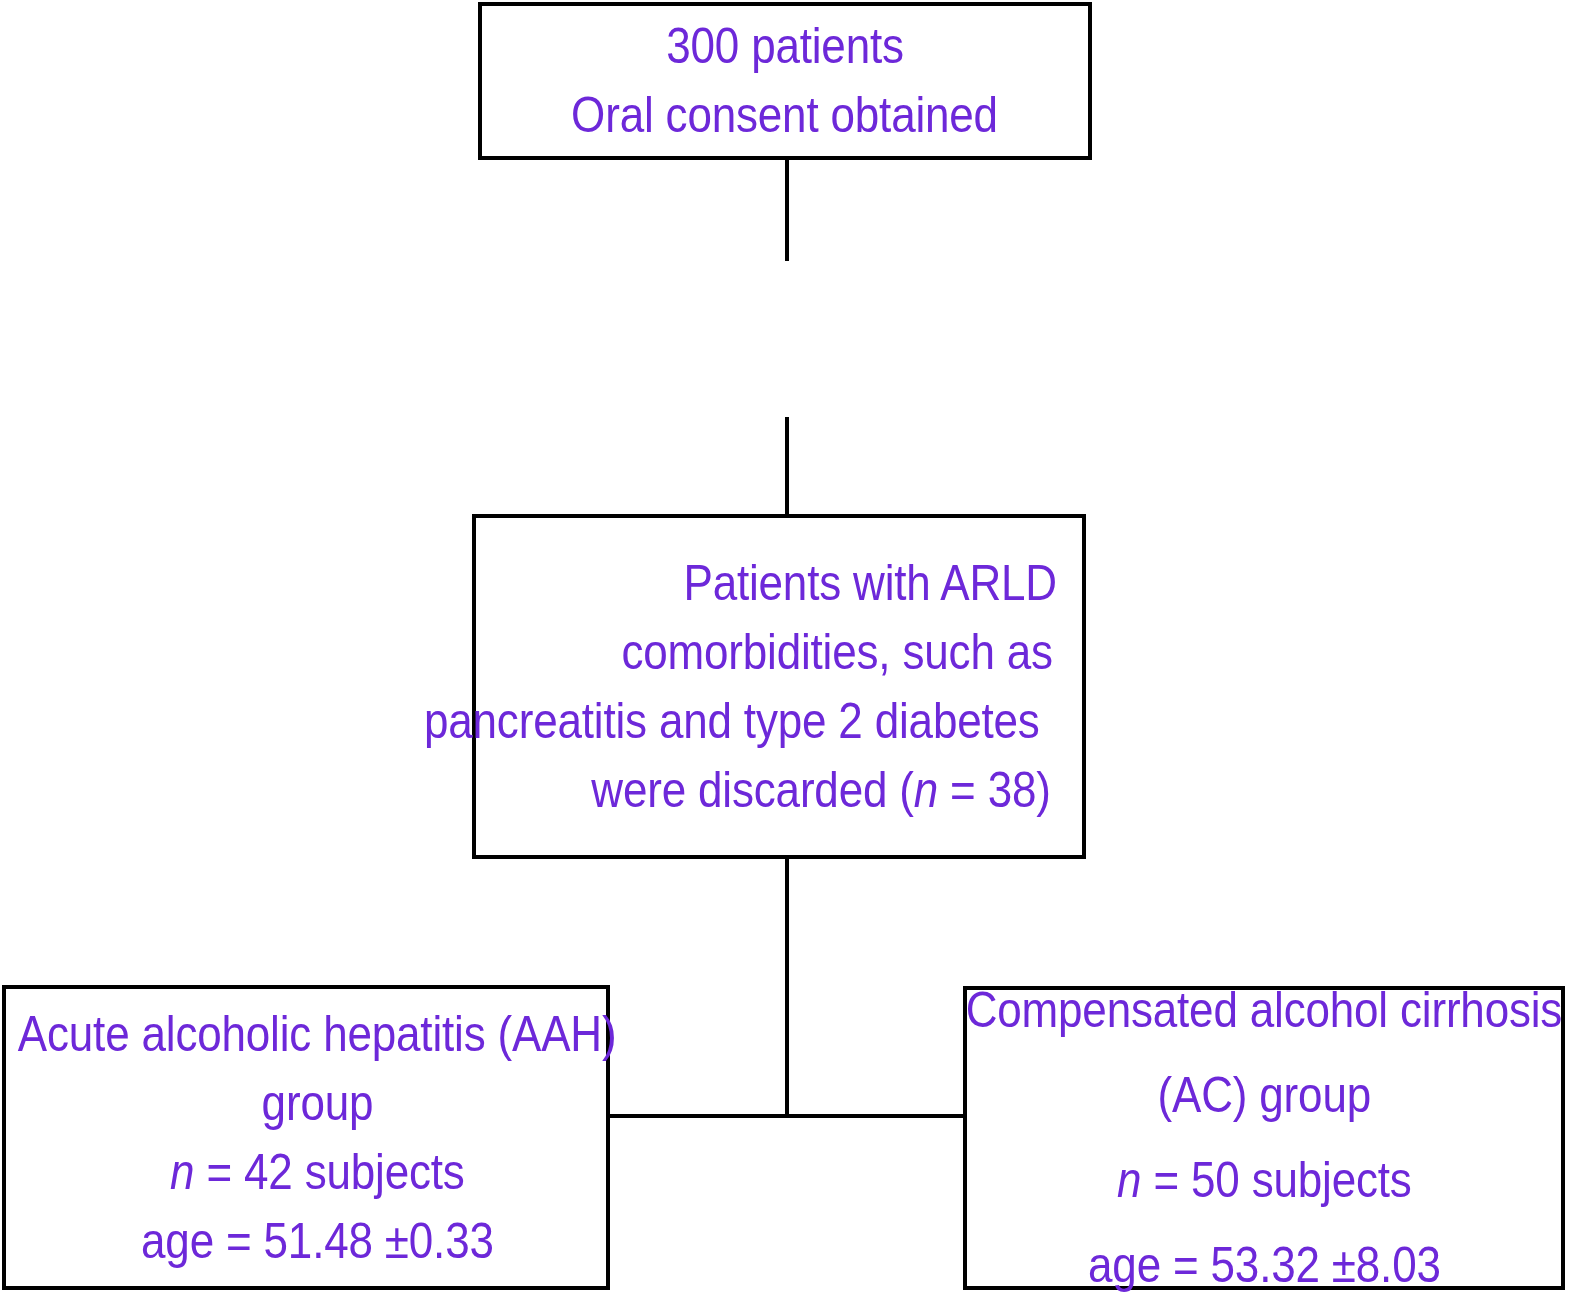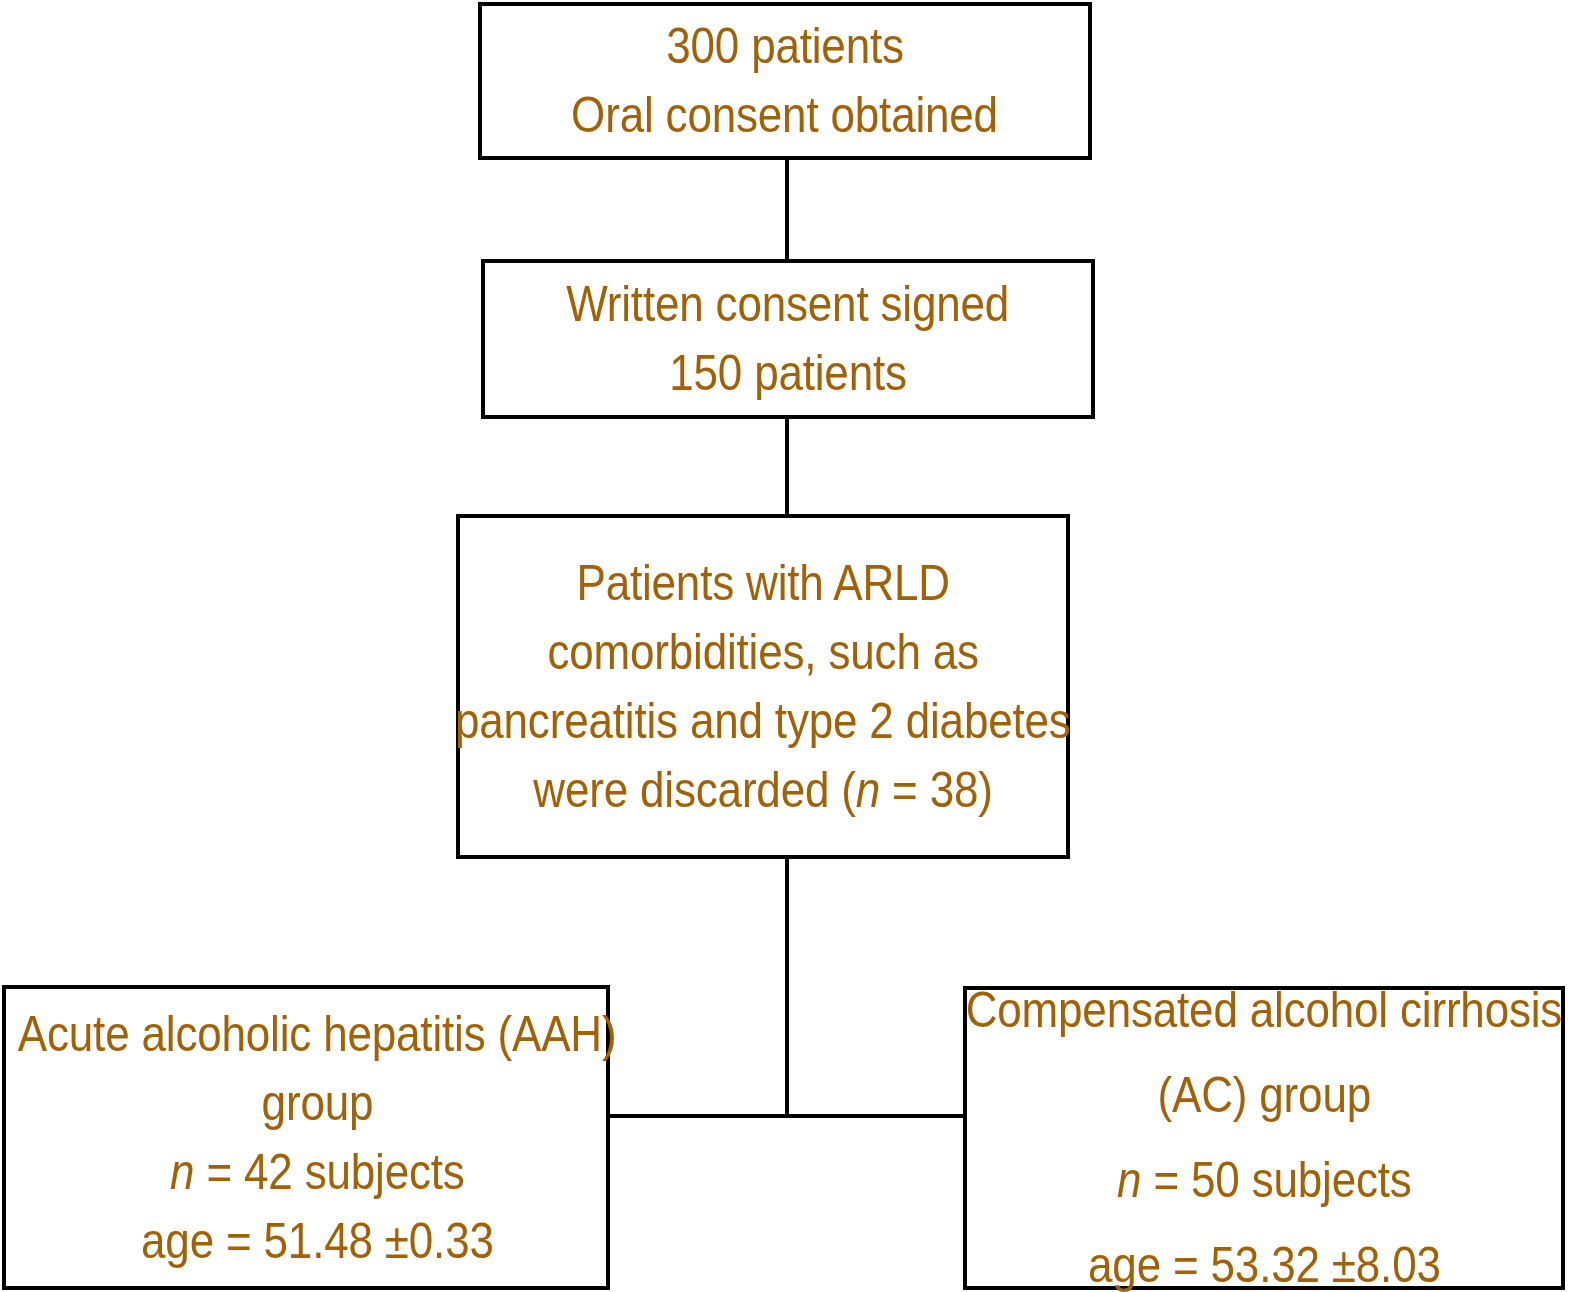--- a/index.html
+++ b/index.html
@@ -7,21 +7,21 @@
     padding: 0;
     background: #ffffff;
   }
   #canvas {
     position: relative;
     width: 1576px;
     height: 1292px;
     background: #ffffff;
     overflow: hidden;
     font-family: "Liberation Sans", "DejaVu Sans", sans-serif;
-    color: #a16207;
+    color: #6d28d9;
   }
   .node {
     position: absolute;
     box-sizing: border-box;
     border: 4px solid #000000;
     background: #ffffff;
     display: flex;
     flex-direction: column;
     align-items: center;
     justify-content: center;
@@ -42,21 +42,21 @@
   }
   .connector {
     position: absolute;
     background: #000000;
     z-index: 1;
   }
 
   
   #box-consent    { left: 478px;  top: 2px;    width: 614px;  height: 158px; }
   #box-written    { left: 481px;  top: 259px;  width: 614px;  height: 160px; }
-  #box-excluded   { left: 456px;  top: 514px;  width: 614px;  height: 345px; }
+  #box-excluded   { left: 472px;  top: 514px;  width: 614px;  height: 345px; align-items: flex-end; }
   #box-aah        { left: 2px;    top: 985px;  width: 608px;  height: 305px; padding-left: 22px; }
   #box-ac         { left: 963px;  top: 986px;  width: 602px;  height: 304px; gap: 16px; }
 
   
   #conn-consent-written  { left: 785px; top: 158px; width: 4px;  height: 103px; }
   #conn-written-excluded { left: 785px; top: 417px; width: 4px;  height: 99px;  }
   #conn-excluded-split   { left: 785px; top: 857px; width: 4px;  height: 261px; }
   #conn-split-horizontal { left: 606px; top: 1114px; width: 361px; height: 4px; }
 </style>
 </head>
@@ -67,24 +67,20 @@
   <div class="connector" id="conn-consent-written"></div>
   <div class="connector" id="conn-written-excluded"></div>
   <div class="connector" id="conn-excluded-split"></div>
   <div class="connector" id="conn-split-horizontal"></div>
 
   <div class="node" id="box-consent">
     <span class="line">300 patients</span>
     <span class="line">Oral consent obtained</span>
   </div>
 
-  <div class="node" id="box-written">
-    <span class="line">Written consent signed</span>
-    <span class="line">150 patients</span>
-  </div>
 
   <div class="node" id="box-excluded">
     <span class="line">Patients with ARLD</span>
     <span class="line">comorbidities, such as</span>
     <span class="line">pancreatitis and type 2 diabetes</span>
     <span class="line"><span>were discarded (</span><em>n</em><span> = 38)</span></span>
   </div>
 
   <div class="node" id="box-aah">
     <span class="line">Acute alcoholic hepatitis (AAH)</span>

